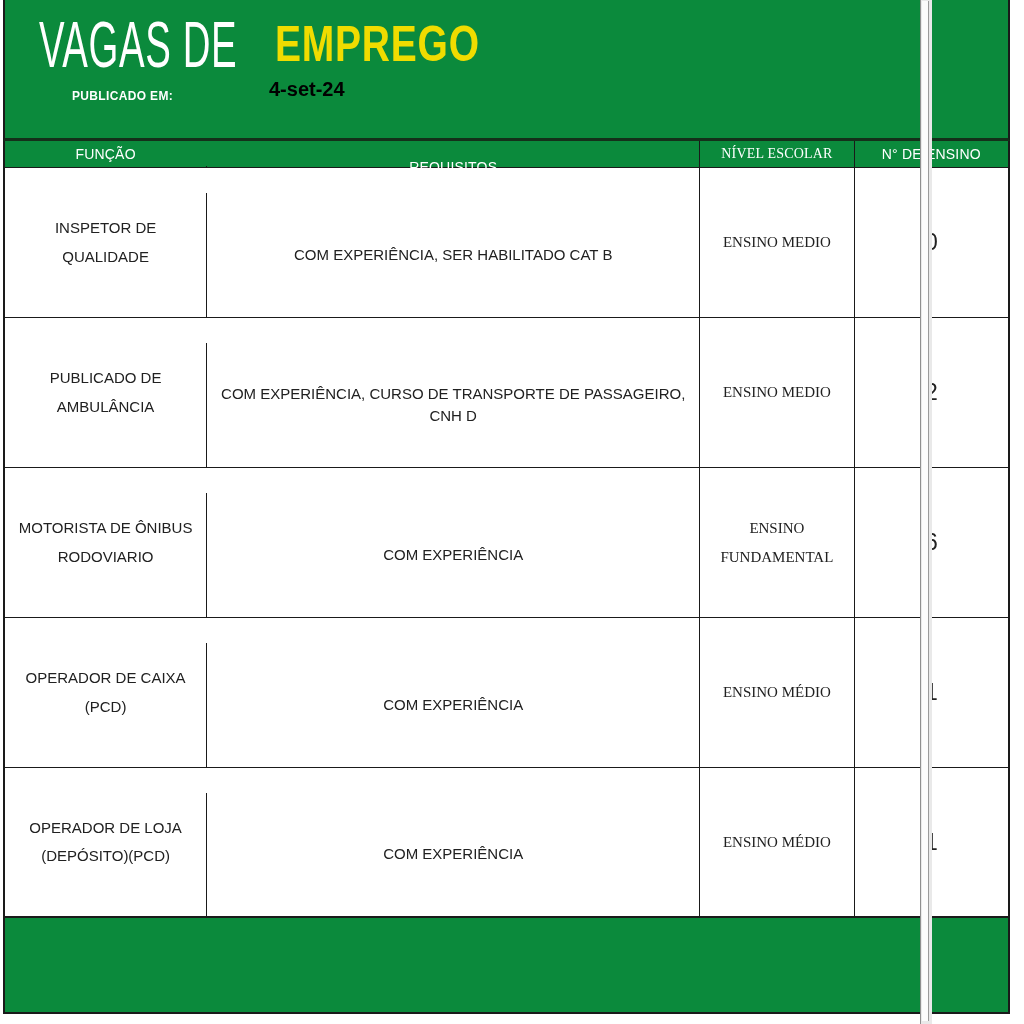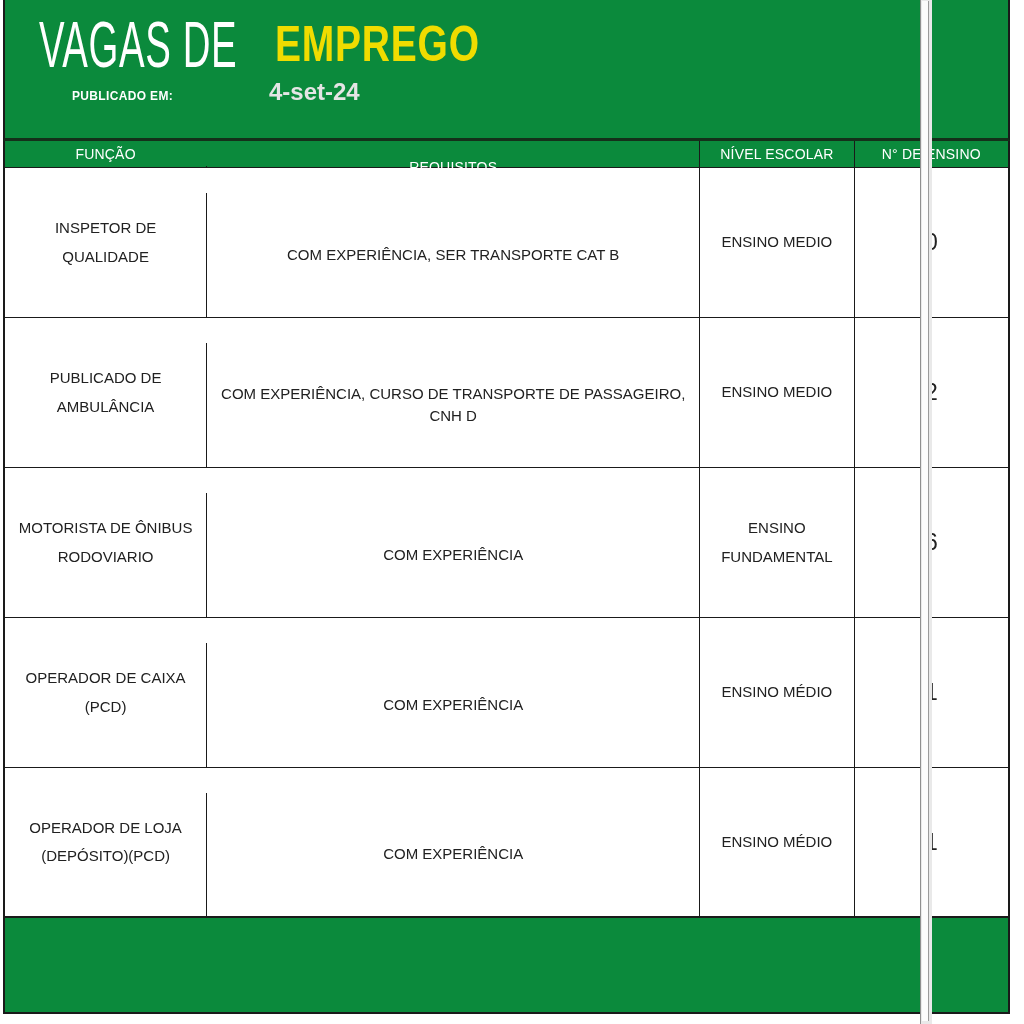--- a/index.html
+++ b/index.html
@@ -22,35 +22,35 @@
     position:absolute; left:270px; top:19px; color:var(--yellow,#f0dc00);
     font-size:50px; font-weight:bold; line-height:1; letter-spacing:1px; white-space:nowrap;
     display:inline-block; transform:scaleX(0.78); transform-origin:left top;
   }
   .published-label {
     position:absolute; left:67px; top:88px; color:#ffffff;
     font-size:13px; font-weight:bold; letter-spacing:0.4px; white-space:nowrap;
     display:inline-block; transform:scaleX(0.92); transform-origin:left top;
   }
   .published-date {
-    position:absolute; left:264px; top:78px; color:#e5e5e5;
-    font-size:24px; font-weight:bold; white-space:nowrap;
+    position:absolute; left:264px; top:78px; color:#000000;
+    font-size:20px; font-weight:bold; white-space:nowrap;
   }
 
   
   .thead { display:flex; height:27px; background:var(--green,#0b8a3c); border-bottom:1px solid var(--border_dark,#1a1a1a); }
   .hcell {
     display:flex; align-items:center; justify-content:center;
     color:#ffffff; font-size:14px; letter-spacing:0.2px;
   }
   .hcell + .hcell { border-left:1px solid var(--border_dark,#1a1a1a); }
 
   .col-funcao { width:202px; }
   .col-requisitos { width:495px;margin-top:25px; }
-  .col-nivel { width:155px; }
+  .col-nivel { width:155px;font-family:Liberation Serif, serif; }
   .col-vagas { width:155px; }
 
   .trow { display:flex; height:150px; border-bottom:1px solid var(--border_dark,#1a1a1a); background:#ffffff; }
   .trow:last-child { border-bottom-width:2px; }
   .cell {
     display:flex; align-items:center; justify-content:center; text-align:center;
     padding:4px 8px; font-size:15px; color:#212121;
   }
   .cell + .cell { border-left:1px solid var(--border_dark,#1a1a1a); }
   .cell-funcao, .cell-nivel { line-height:1.9; }
@@ -87,21 +87,21 @@
       <div class="hcell col-funcao">FUNÇÃO</div>
       <div class="hcell col-requisitos">REQUISITOS</div>
       <div class="hcell col-nivel">NÍVEL ESCOLAR</div>
       <div class="hcell col-vagas">N° DE ENSINO</div>
     </div>
 
     <div class="tbody">
 
       <div class="trow band">
         <div class="cell cell-funcao col-funcao">INSPETOR DE QUALIDADE</div>
-        <div class="cell cell-requisitos col-requisitos">COM EXPERIÊNCIA, SER TRANSPORTE CAT B</div>
+        <div class="cell cell-requisitos col-requisitos">COM EXPERIÊNCIA, SER HABILITADO CAT B</div>
         <div class="cell cell-nivel col-nivel">ENSINO MEDIO</div>
         <div class="cell cell-vagas col-vagas">0</div>
       </div>
 
       <div class="trow band">
         <div class="cell cell-funcao col-funcao">PUBLICADO DE AMBULÂNCIA</div>
         <div class="cell cell-requisitos col-requisitos">COM EXPERIÊNCIA, CURSO DE TRANSPORTE DE PASSAGEIRO, CNH D</div>
         <div class="cell cell-nivel col-nivel">ENSINO MEDIO</div>
         <div class="cell cell-vagas col-vagas">2</div>
       </div>

